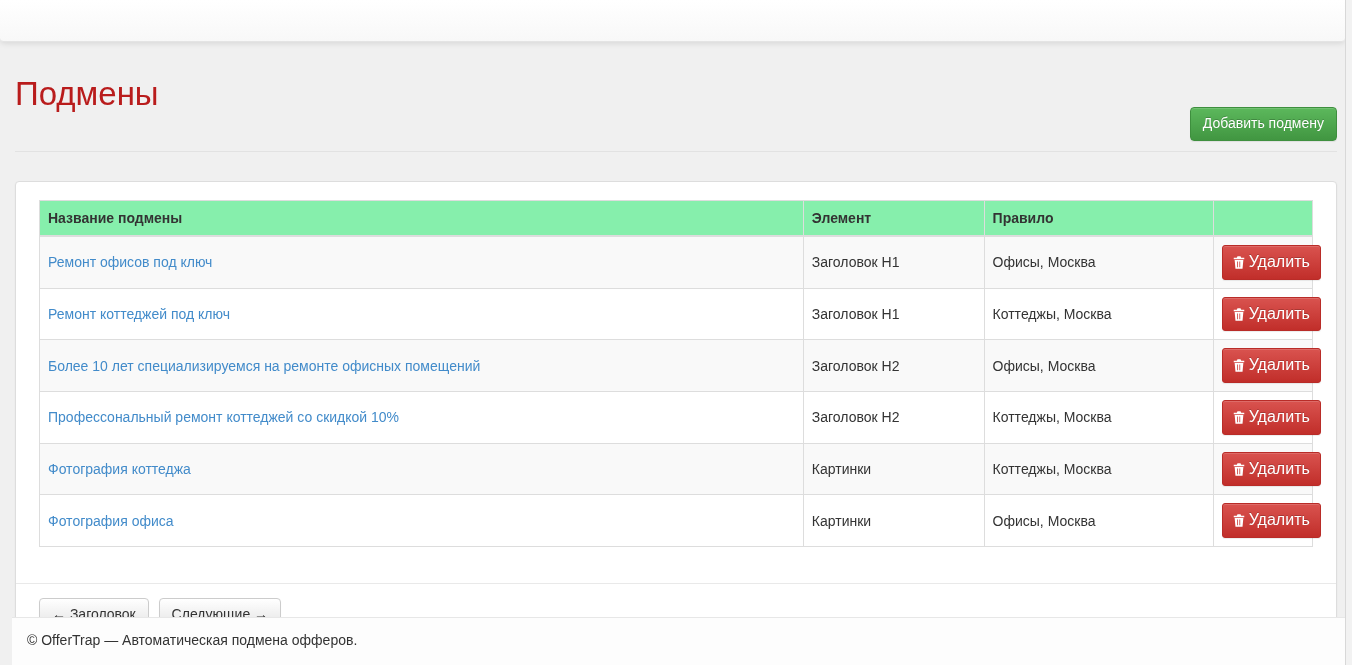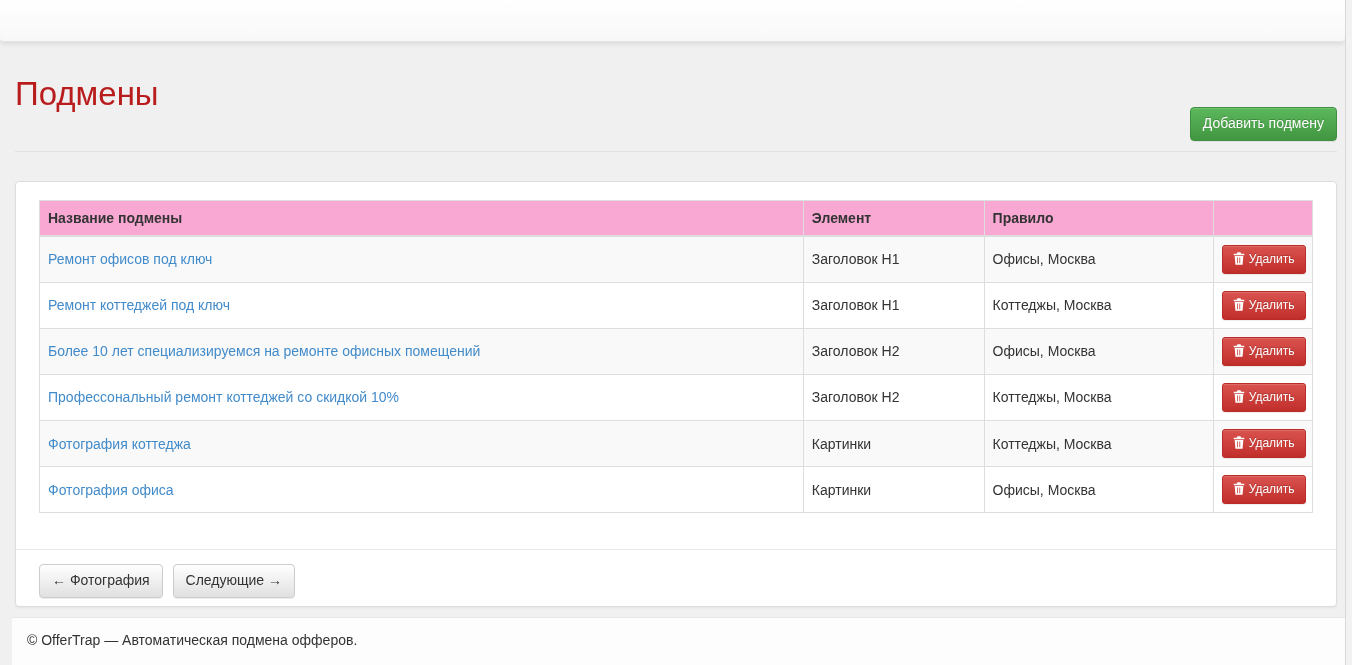--- a/index.html
+++ b/index.html
@@ -56,21 +56,21 @@
     float: right;
     margin-top: 32px;
     color: #fff;
     background: linear-gradient(#5cb85c, #419641);
     border: 1px solid #3e8f3e;
     text-shadow: 0 -1px 0 rgba(0,0,0,.2);
     box-shadow: inset 0 1px 0 rgba(255,255,255,.15), 0 1px 1px rgba(0,0,0,.075);
   }
   .btn-danger {
     color: #fff;
-    font-size: 12px;
+    font-size: 16px;
     padding: 5px 10px;
     background: linear-gradient(#d9534f, #c12e2a);
     border: 1px solid #b92c28;
     border-radius: 3px;
     text-shadow: 0 -1px 0 rgba(0,0,0,.2);
     box-shadow: inset 0 1px 0 rgba(255,255,255,.15), 0 1px 1px rgba(0,0,0,.075);
   }
   .btn-default {
     color: #333;
     background: linear-gradient(#ffffff, #e0e0e0);
@@ -94,21 +94,21 @@
     table-layout: fixed;
   }
   table.subs th, table.subs td {
     border: 1px solid #ddd;
     text-align: left;
   }
   table.subs th {
     padding: 9px 8px;
     font-weight: bold;
     border-bottom-width: 2px;
-    background: #f9a8d4;
+    background: #86efac;
   }
   table.subs td {
     padding: 13px 8px;
     vertical-align: middle;
     color: #333;
   }
   table.subs td.action-cell { padding: 8px; }
   table.subs tbody tr:nth-child(odd) { background: #f9f9f9; }
   table.subs tbody tr:nth-child(even) { background: #ffffff; }
   a.sub-link { color: #428bca; text-decoration: none; }
@@ -264,21 +264,21 @@
         </svg><span>Удалить</span>
       </button>
     </td>
   </tr>
 </tbody>
       </table>
 
       <hr class="panel-divider">
 
       <div class="pager">
-        <button class="btn btn-default">← Фотография</button>
+        <button class="btn btn-default">← Заголовок</button>
         <button class="btn btn-default">Следующие →</button>
       </div>
     </div>
 
   </div>
 
   <div class="footer">
     <span>© OfferTrap — Автоматическая подмена офферов.</span>
   </div>
 

